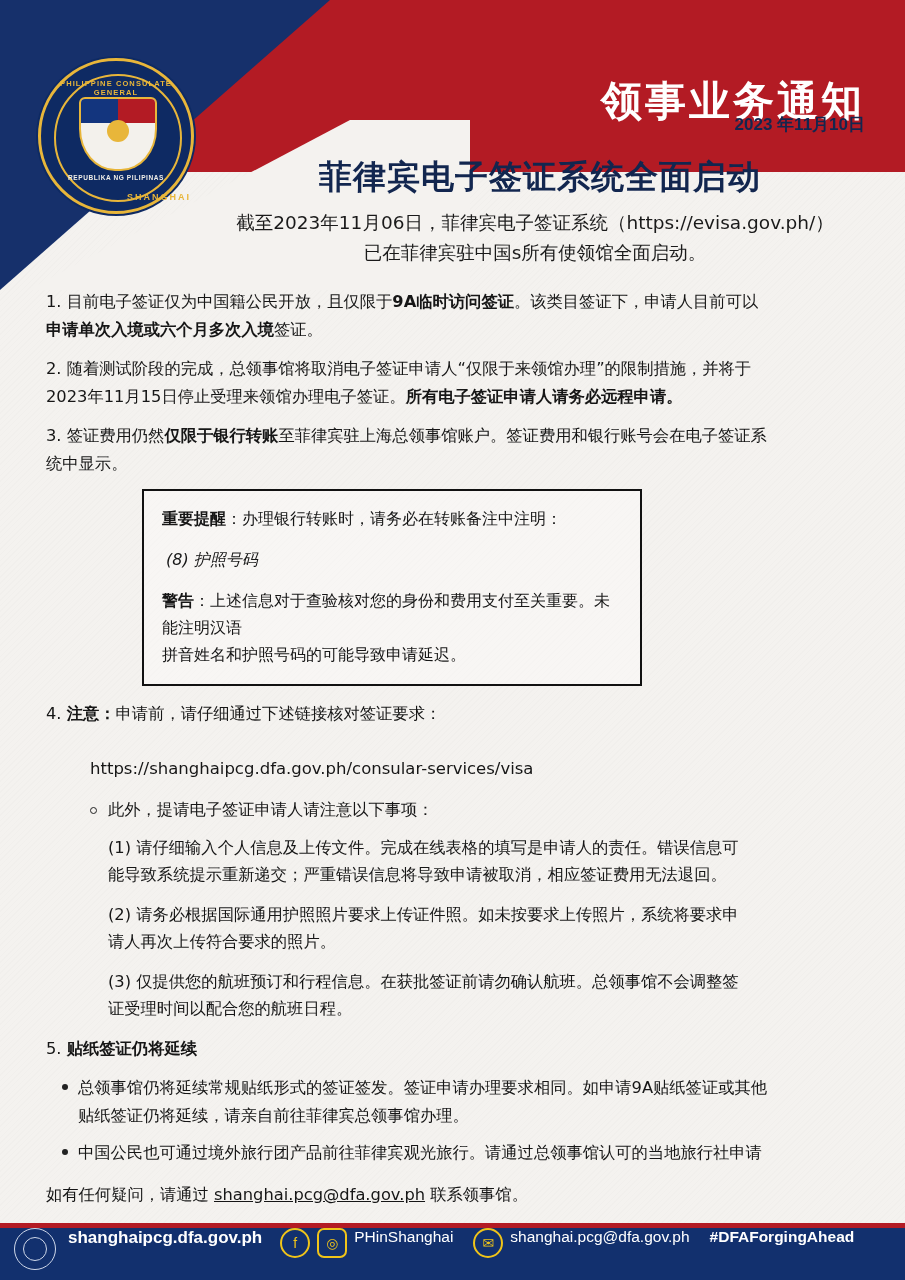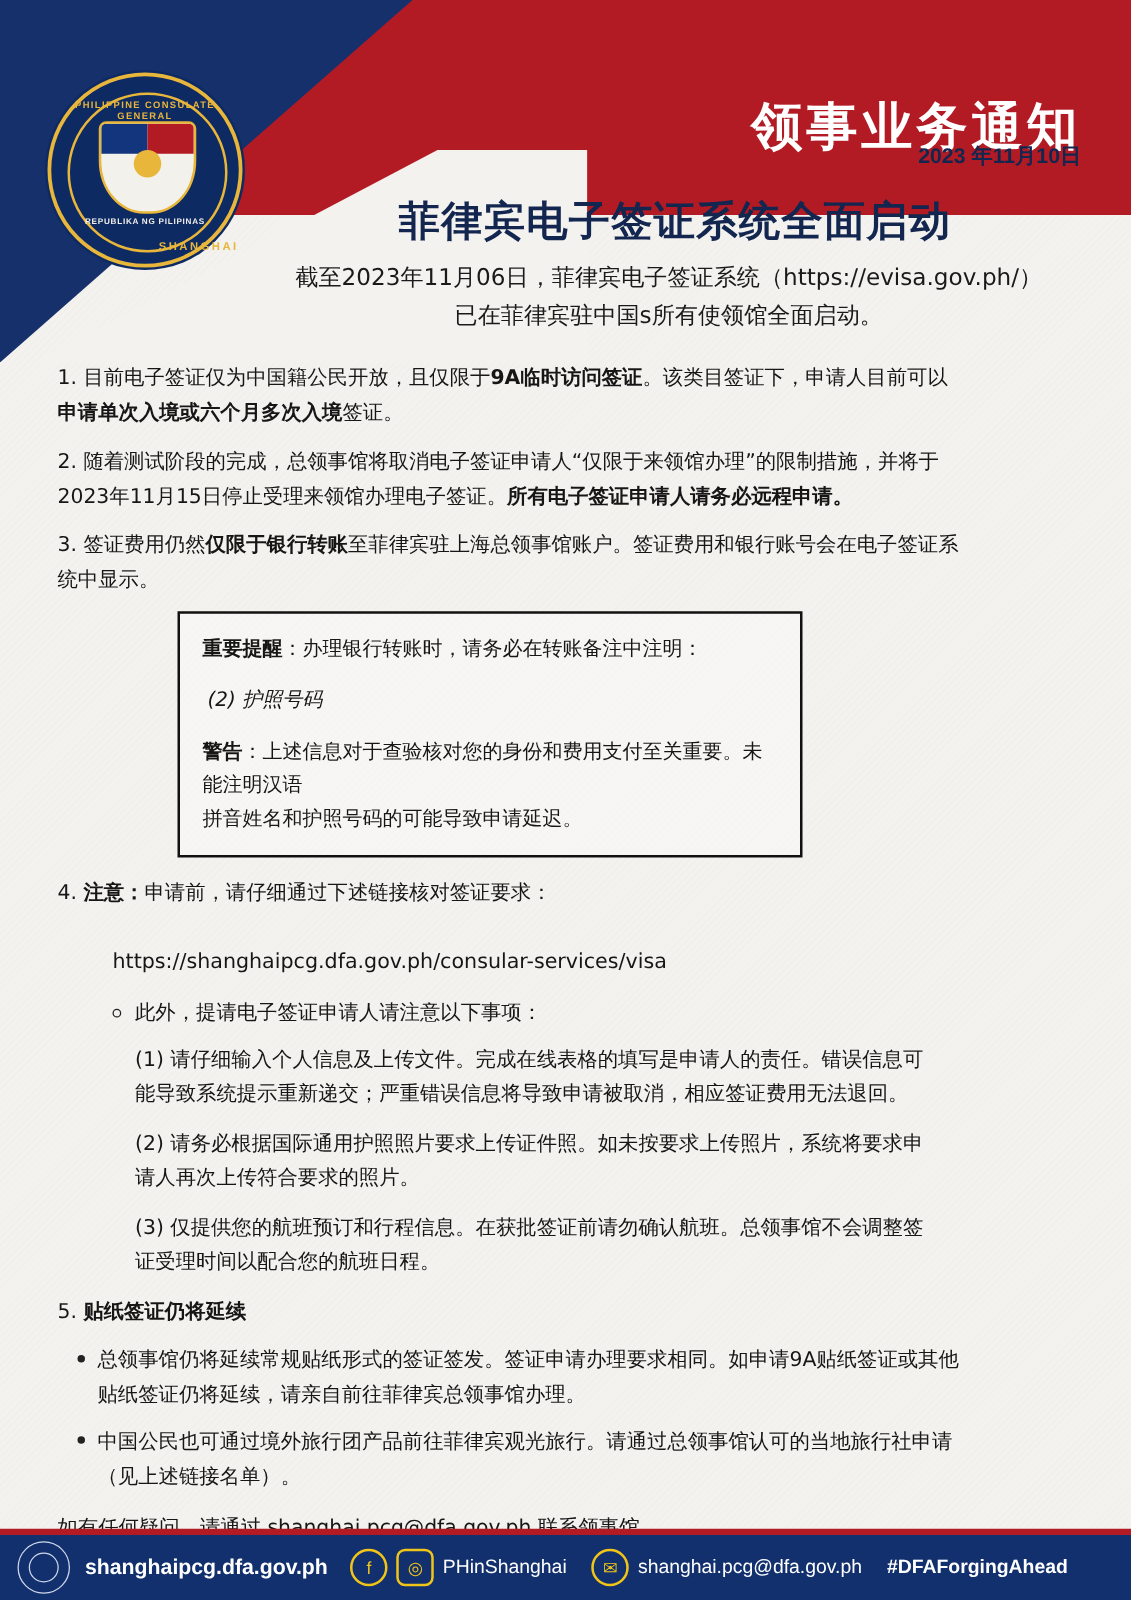--- a/index.html
+++ b/index.html
@@ -240,21 +240,21 @@
   .underline { text-decoration: underline; }
 
   
   .footer {
     position: absolute;
     left: 0; bottom: 0;
     width: 905px;
     height: 52px;
     background: #12306e;
     display: flex;
-    align-items: center;
+    align-items: flex-start;
   }
   .footer-strip-top {
     position: absolute;
     left: 0; bottom: 52px;
     width: 905px;
     height: 5px;
     background: #b31b24;
   }
   .footer-seal {
     width: 40px; height: 40px;
@@ -338,21 +338,21 @@
     <div class="para">
       <span>3. 签证费用仍然</span><span class="b">仅限于银行转账</span><span>至菲律宾驻上海总领事馆账户。签证费用和银行账号会在电子签证系</span><br>
       <span>统中显示。</span>
     </div>
 
     <div class="note-box">
       <div>
         <span class="b">重要提醒</span><span>：办理银行转账时，请务必在转账备注中注明：</span>
       </div>
       <div class="gap"></div>
-      <div class="item ital">(2) 护照号码</div>
+      <div class="item ital">(8) 护照号码</div>
       <div class="gap"></div>
       <div>
         <span class="b">警告</span><span>：上述信息对于查验核对您的身份和费用支付至关重要。未能注明汉语</span>
       </div>
       <div>拼音姓名和护照号码的可能导致申请延迟。</div>
     </div>
 
     <div class="para">
       <span>4. </span><span class="b">注意：</span><span>申请前，请仔细通过下述链接核对签证要求：</span>
     </div>
@@ -380,21 +380,20 @@
       <span>5. </span><span class="b">贴纸签证仍将延续</span>
     </div>
 
     <div class="bullet-dot">
       <div>总领事馆仍将延续常规贴纸形式的签证签发。签证申请办理要求相同。如申请9A贴纸签证或其他</div>
       <div>贴纸签证仍将延续，请亲自前往菲律宾总领事馆办理。</div>
     </div>
 
     <div class="bullet-dot">
       <div>中国公民也可通过境外旅行团产品前往菲律宾观光旅行。请通过总领事馆认可的当地旅行社申请</div>
-      <div>（见上述链接名单）。</div>
     </div>
 
     <div class="para" style="margin-top:14px;">
       <span>如有任何疑问，请通过 </span><span class="underline">shanghai.pcg@dfa.gov.ph</span><span> 联系领事馆。</span>
     </div>
 
   </div>
 
   <div class="footer-strip-top"></div>
   <div class="footer">

